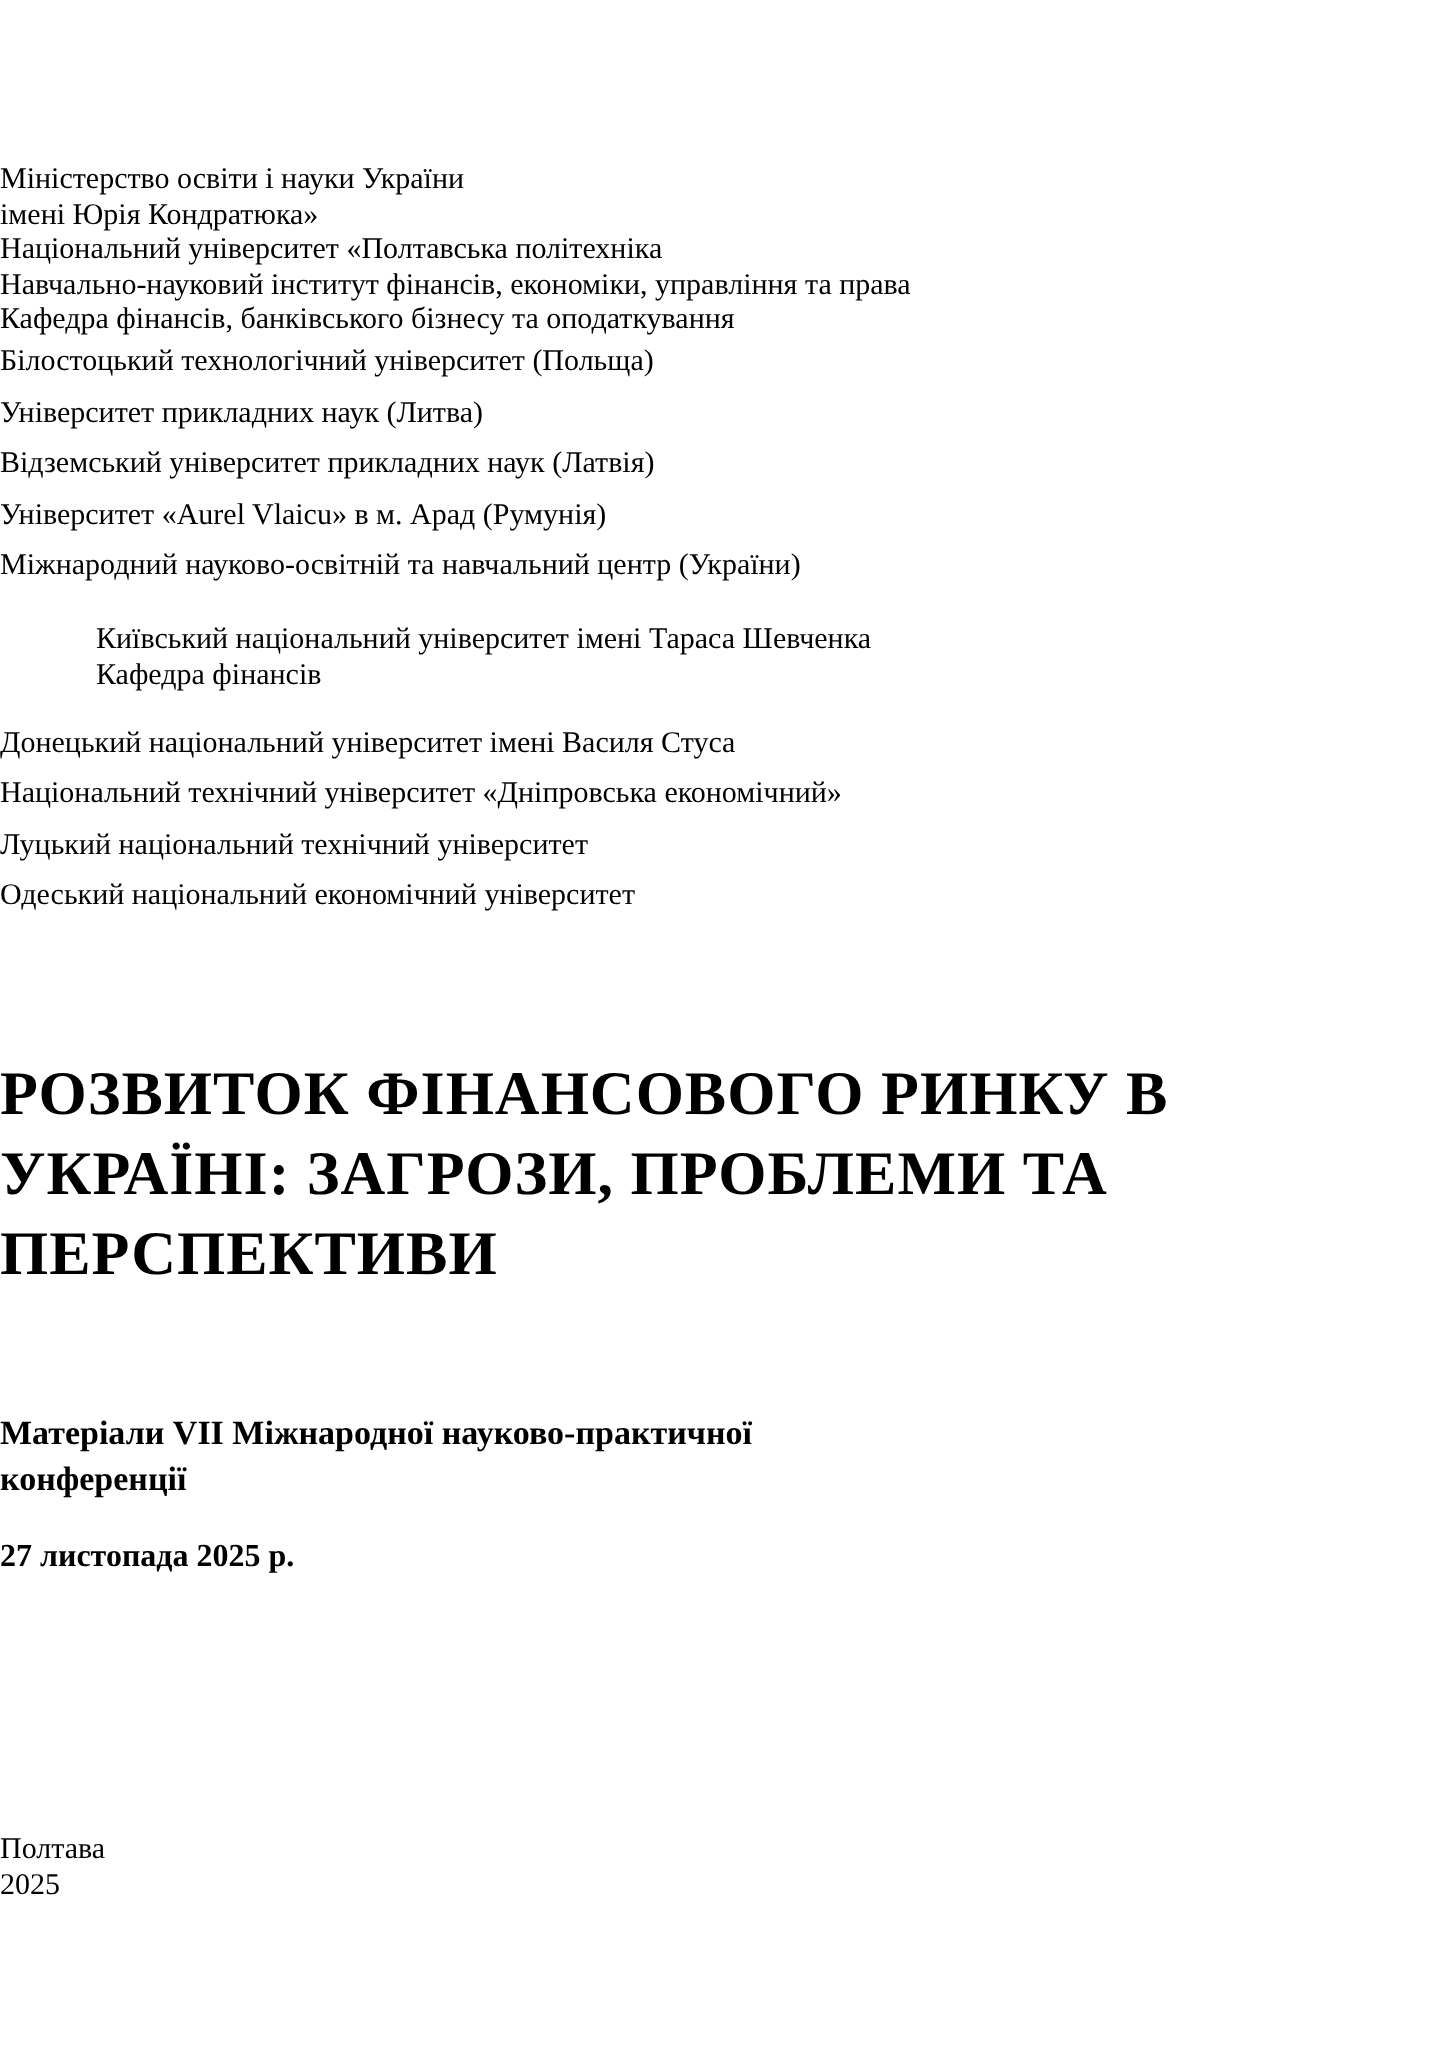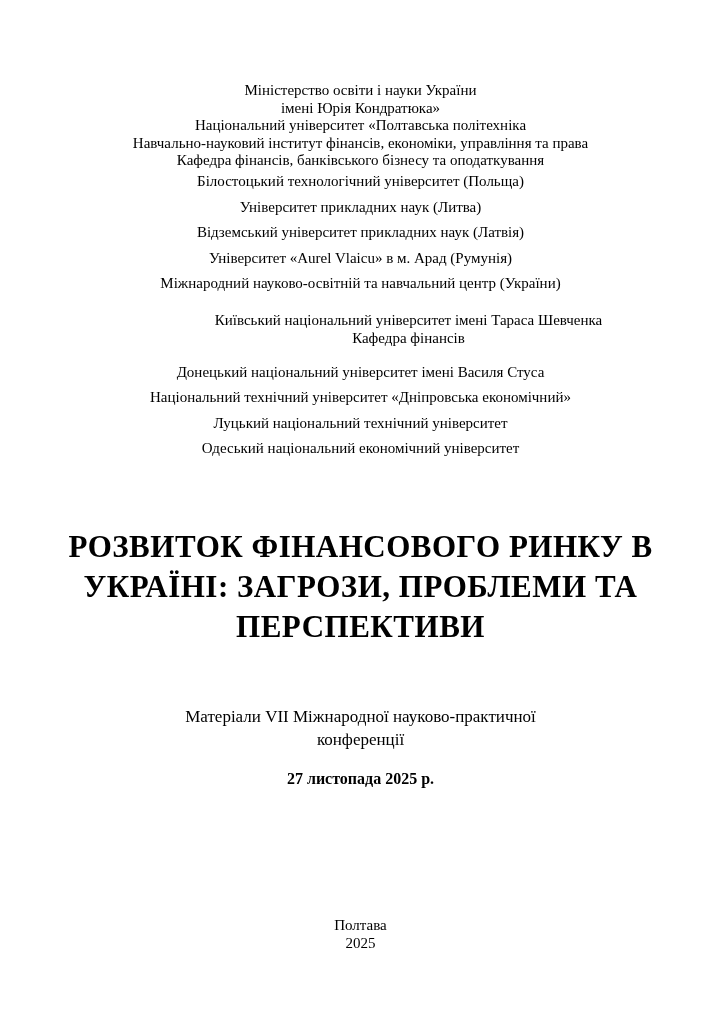--- a/index.html
+++ b/index.html
@@ -17,21 +17,20 @@
   }
   .page {
     position: absolute;
     inset: 0;
     background: #ffffff;
   }
   .centered {
     position: absolute;
     left: 0;
     width: 721px;
-    text-align: center;
   }
   .header-block {
     top: 82px;
     font-size: 15px;
     line-height: 17.5px;
   }
   .org-list-1 {
     top: 169px;
     font-size: 15px;
     line-height: 25.5px;
@@ -51,21 +50,21 @@
     top: 527px;
     font-size: 31px;
     line-height: 40px;
     font-weight: bold;
     letter-spacing: 0.5px;
   }
   .subtitle {
     top: 705px;
     font-size: 17px;
     line-height: 23px;
-    font-weight: normal;
+    font-weight: bold;
   }
   .conf-date {
     top: 769px;
     font-size: 16px;
     line-height: 20px;
     font-weight: bold;
   }
   .footer-block {
     top: 916px;
     font-size: 15px;

